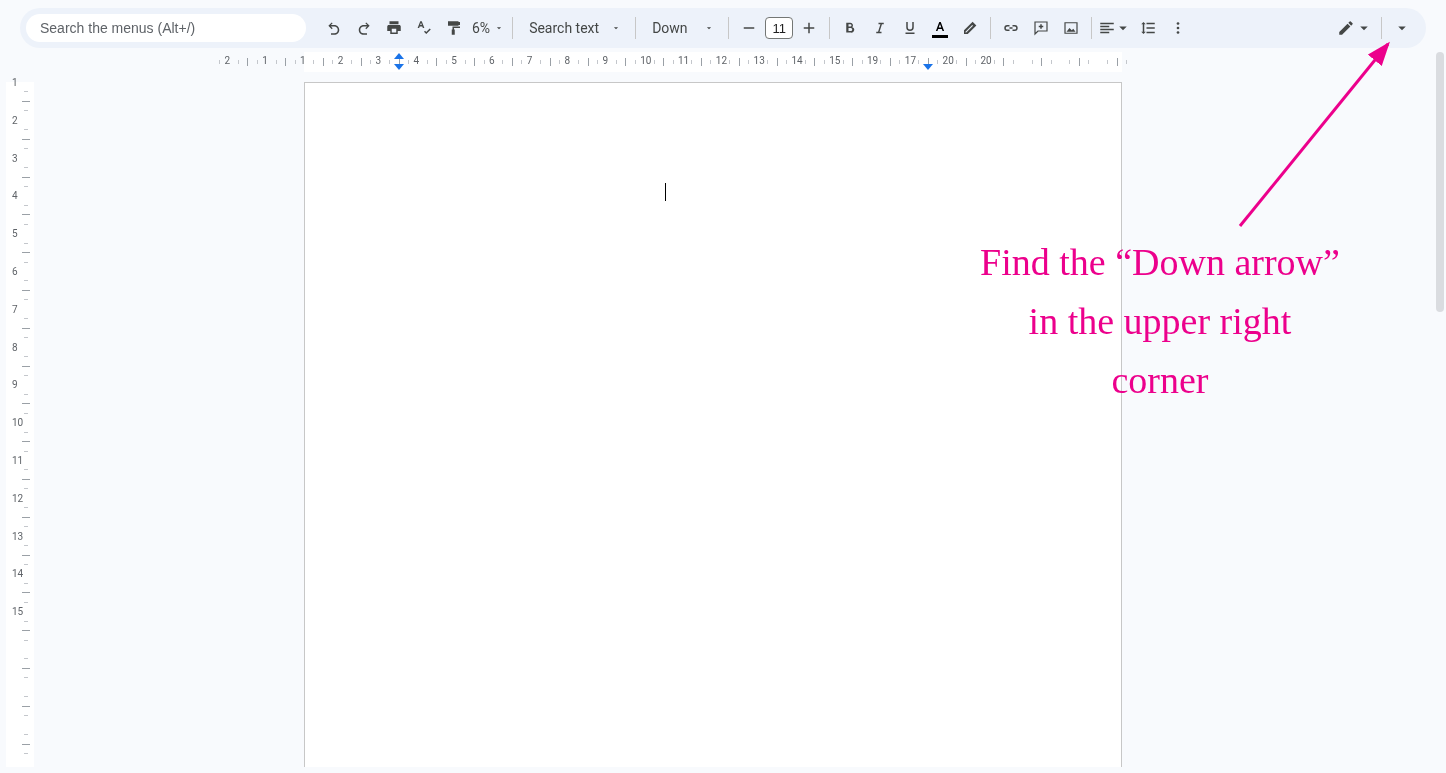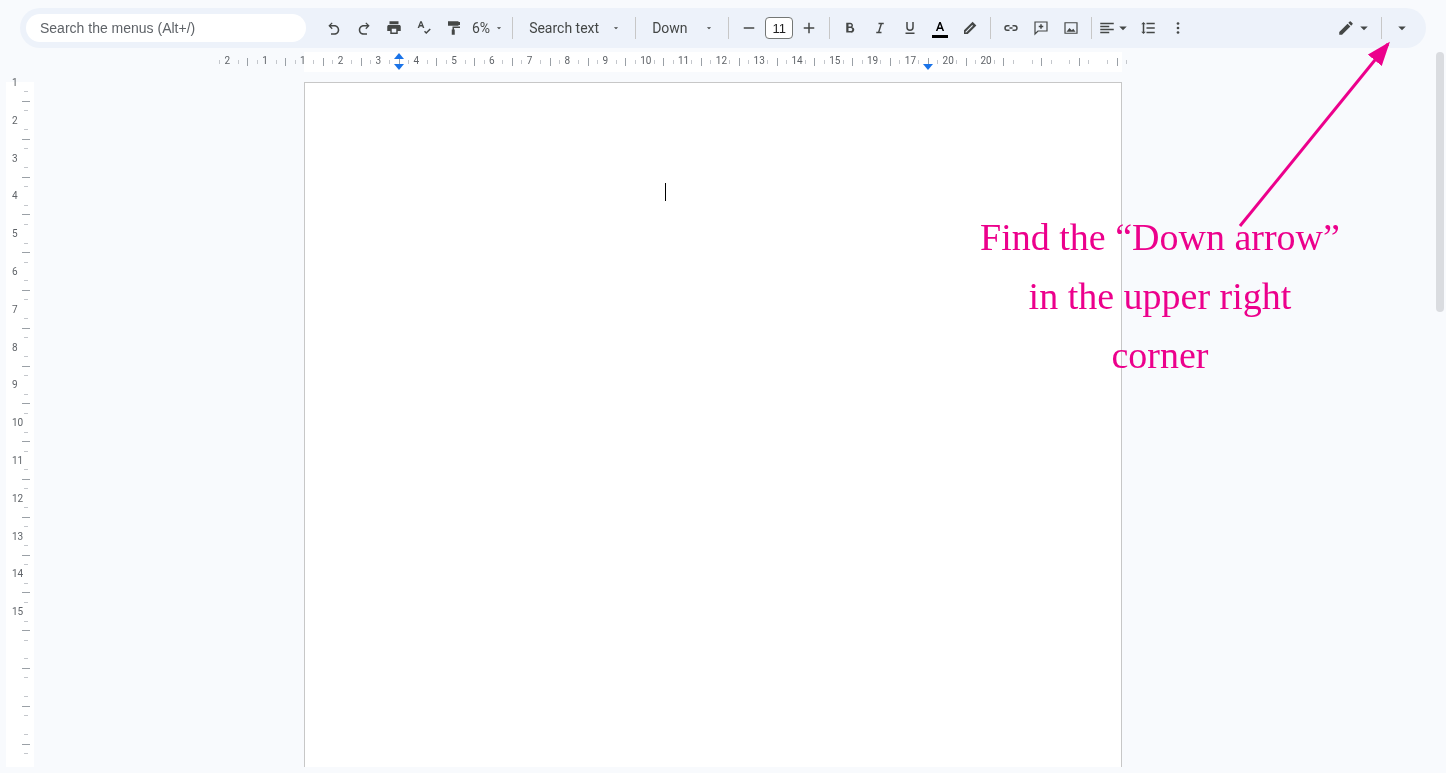--- a/index.html
+++ b/index.html
@@ -571,15 +571,15 @@
 </div>
 
 <svg class="anno-arrow" style="left:1230px; top:36px;" width="170" height="200">
   <defs>
     <marker id="ah" markerWidth="10" markerHeight="10" refX="7" refY="3" orient="auto">
       <path d="M0,0 L8,3 L0,6 z" fill="#ec008c"></path>
     </marker>
   </defs>
   <line x1="10" y1="190" x2="158" y2="8" stroke="#ec008c" stroke-width="3" marker-end="url(#ah)"></line>
 </svg>
-<div class="annotation-text" style="left:930px; top:208px; width:460px;"><span>Find the “Down arrow”</span>
+<div class="annotation-text" style="left:930px; top:233px; width:460px;"><span>Find the “Down arrow”</span>
 <span>in the upper right</span>
 <span>corner</span></div>
 
 </body></html>

